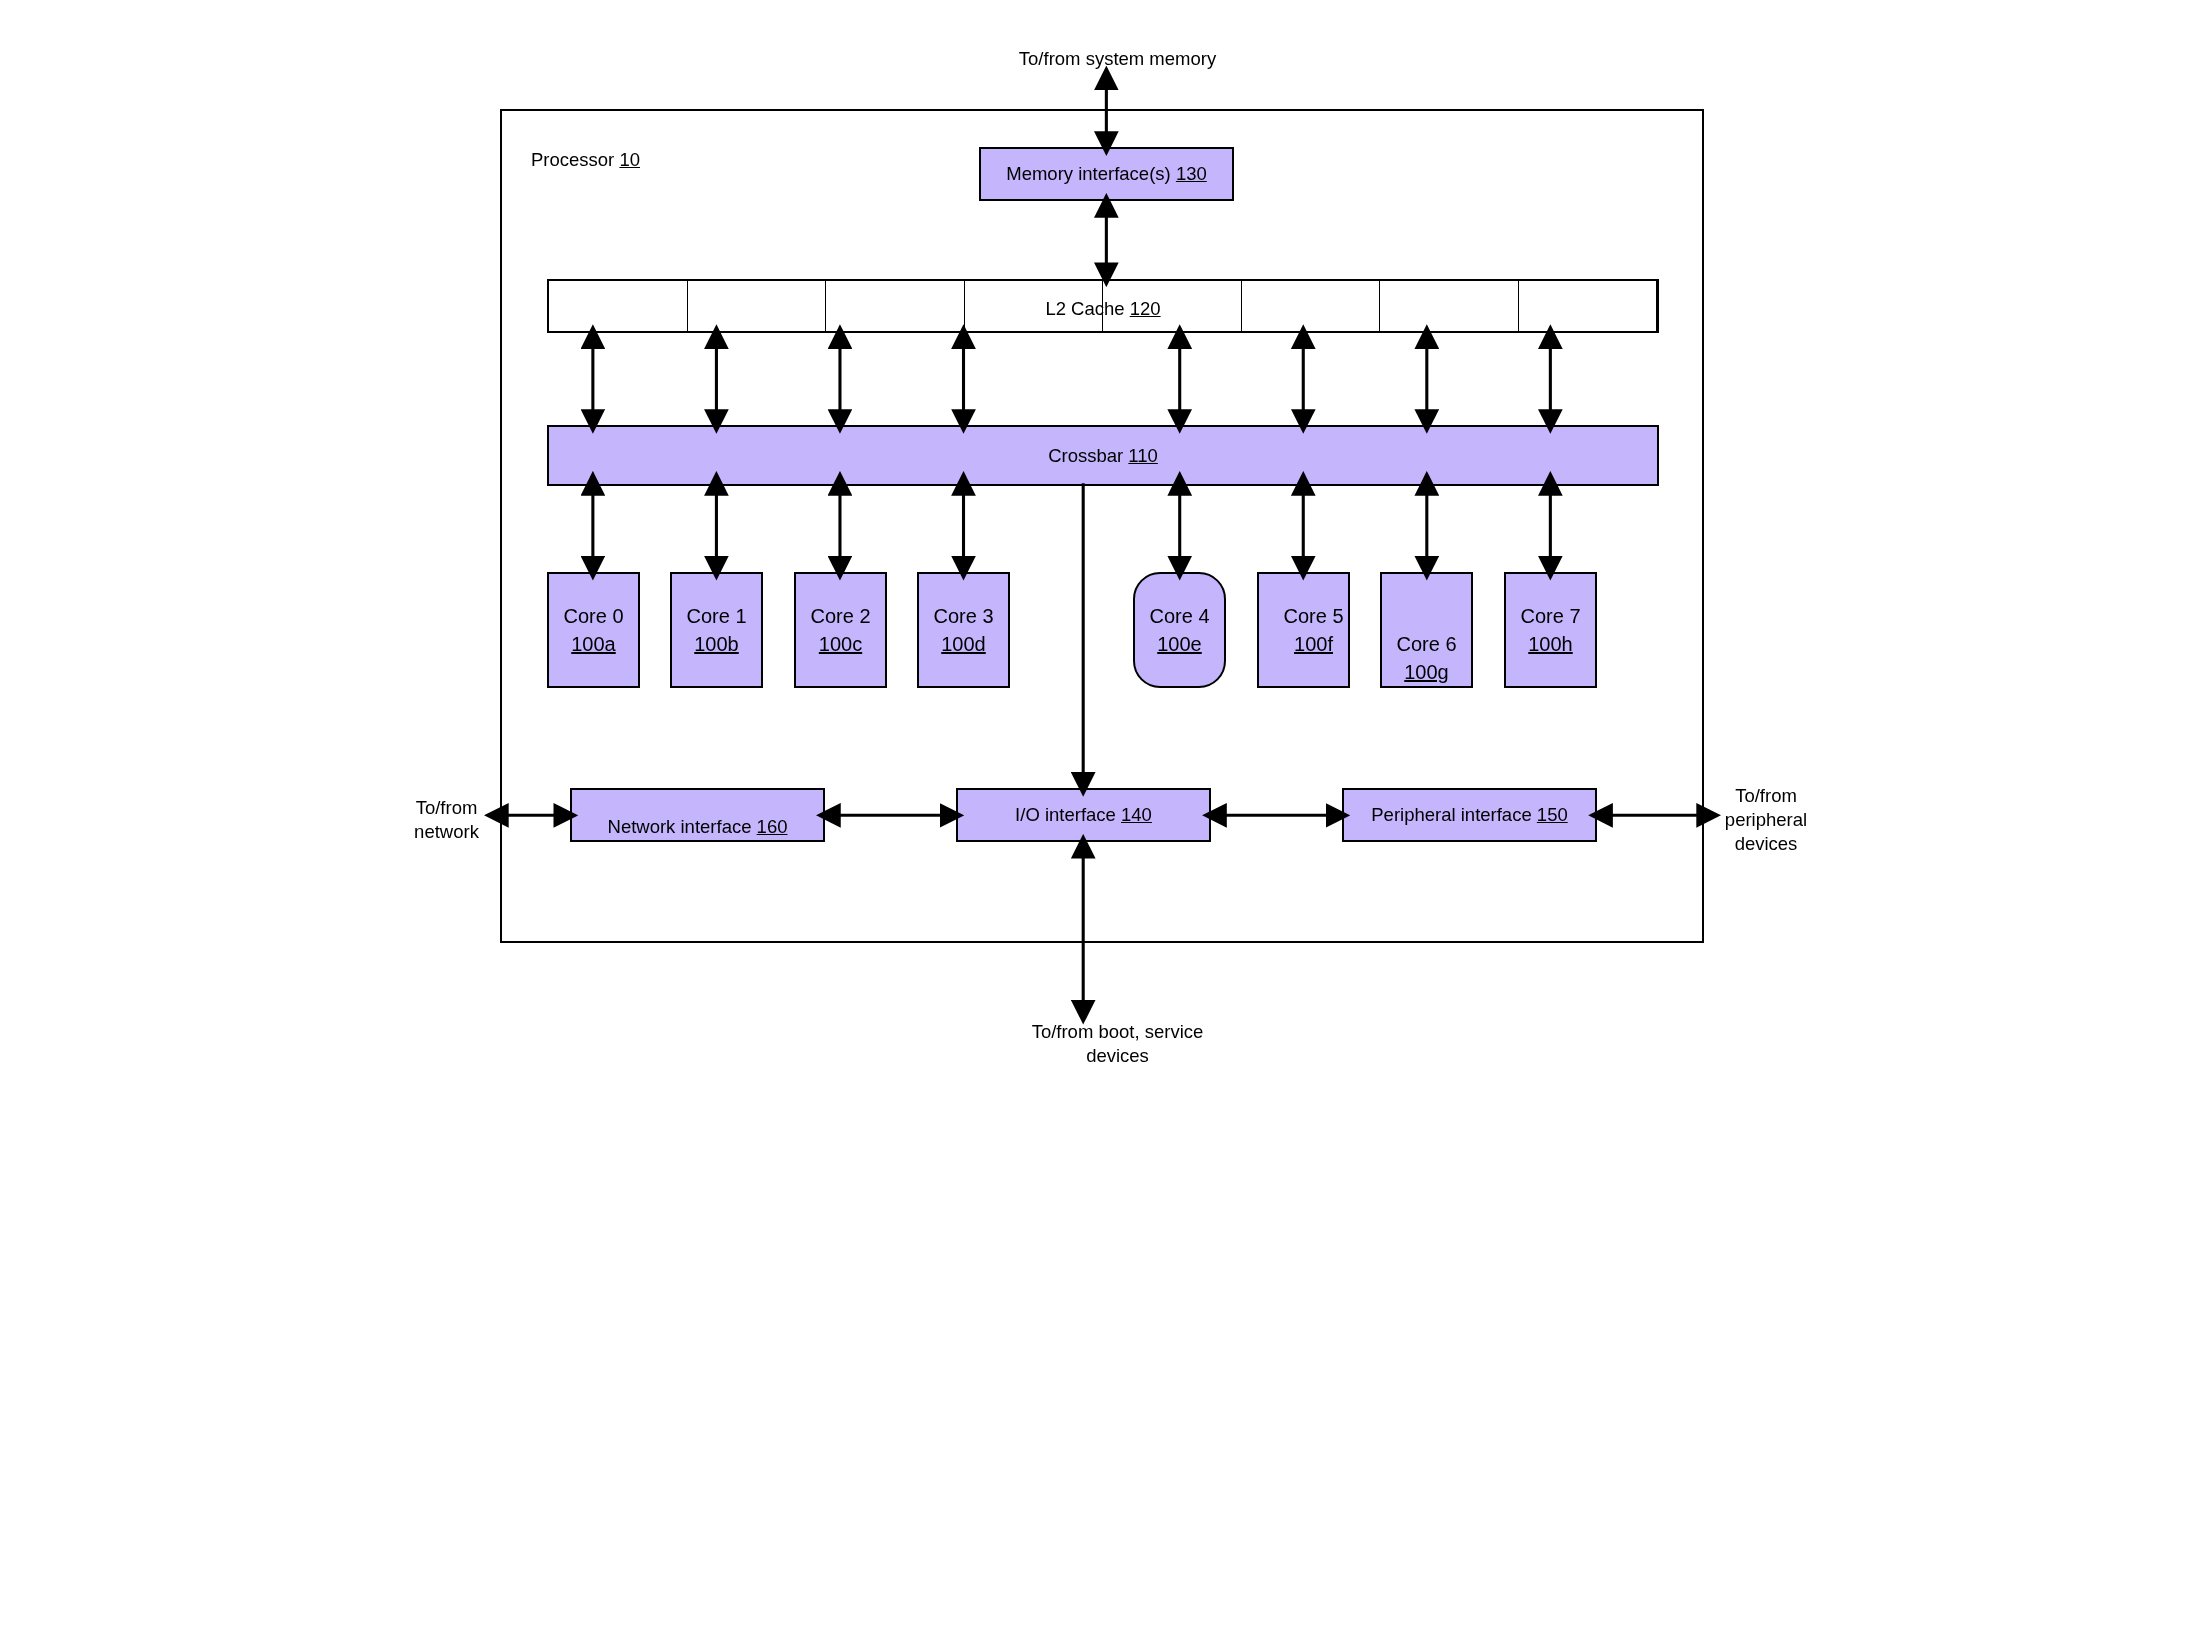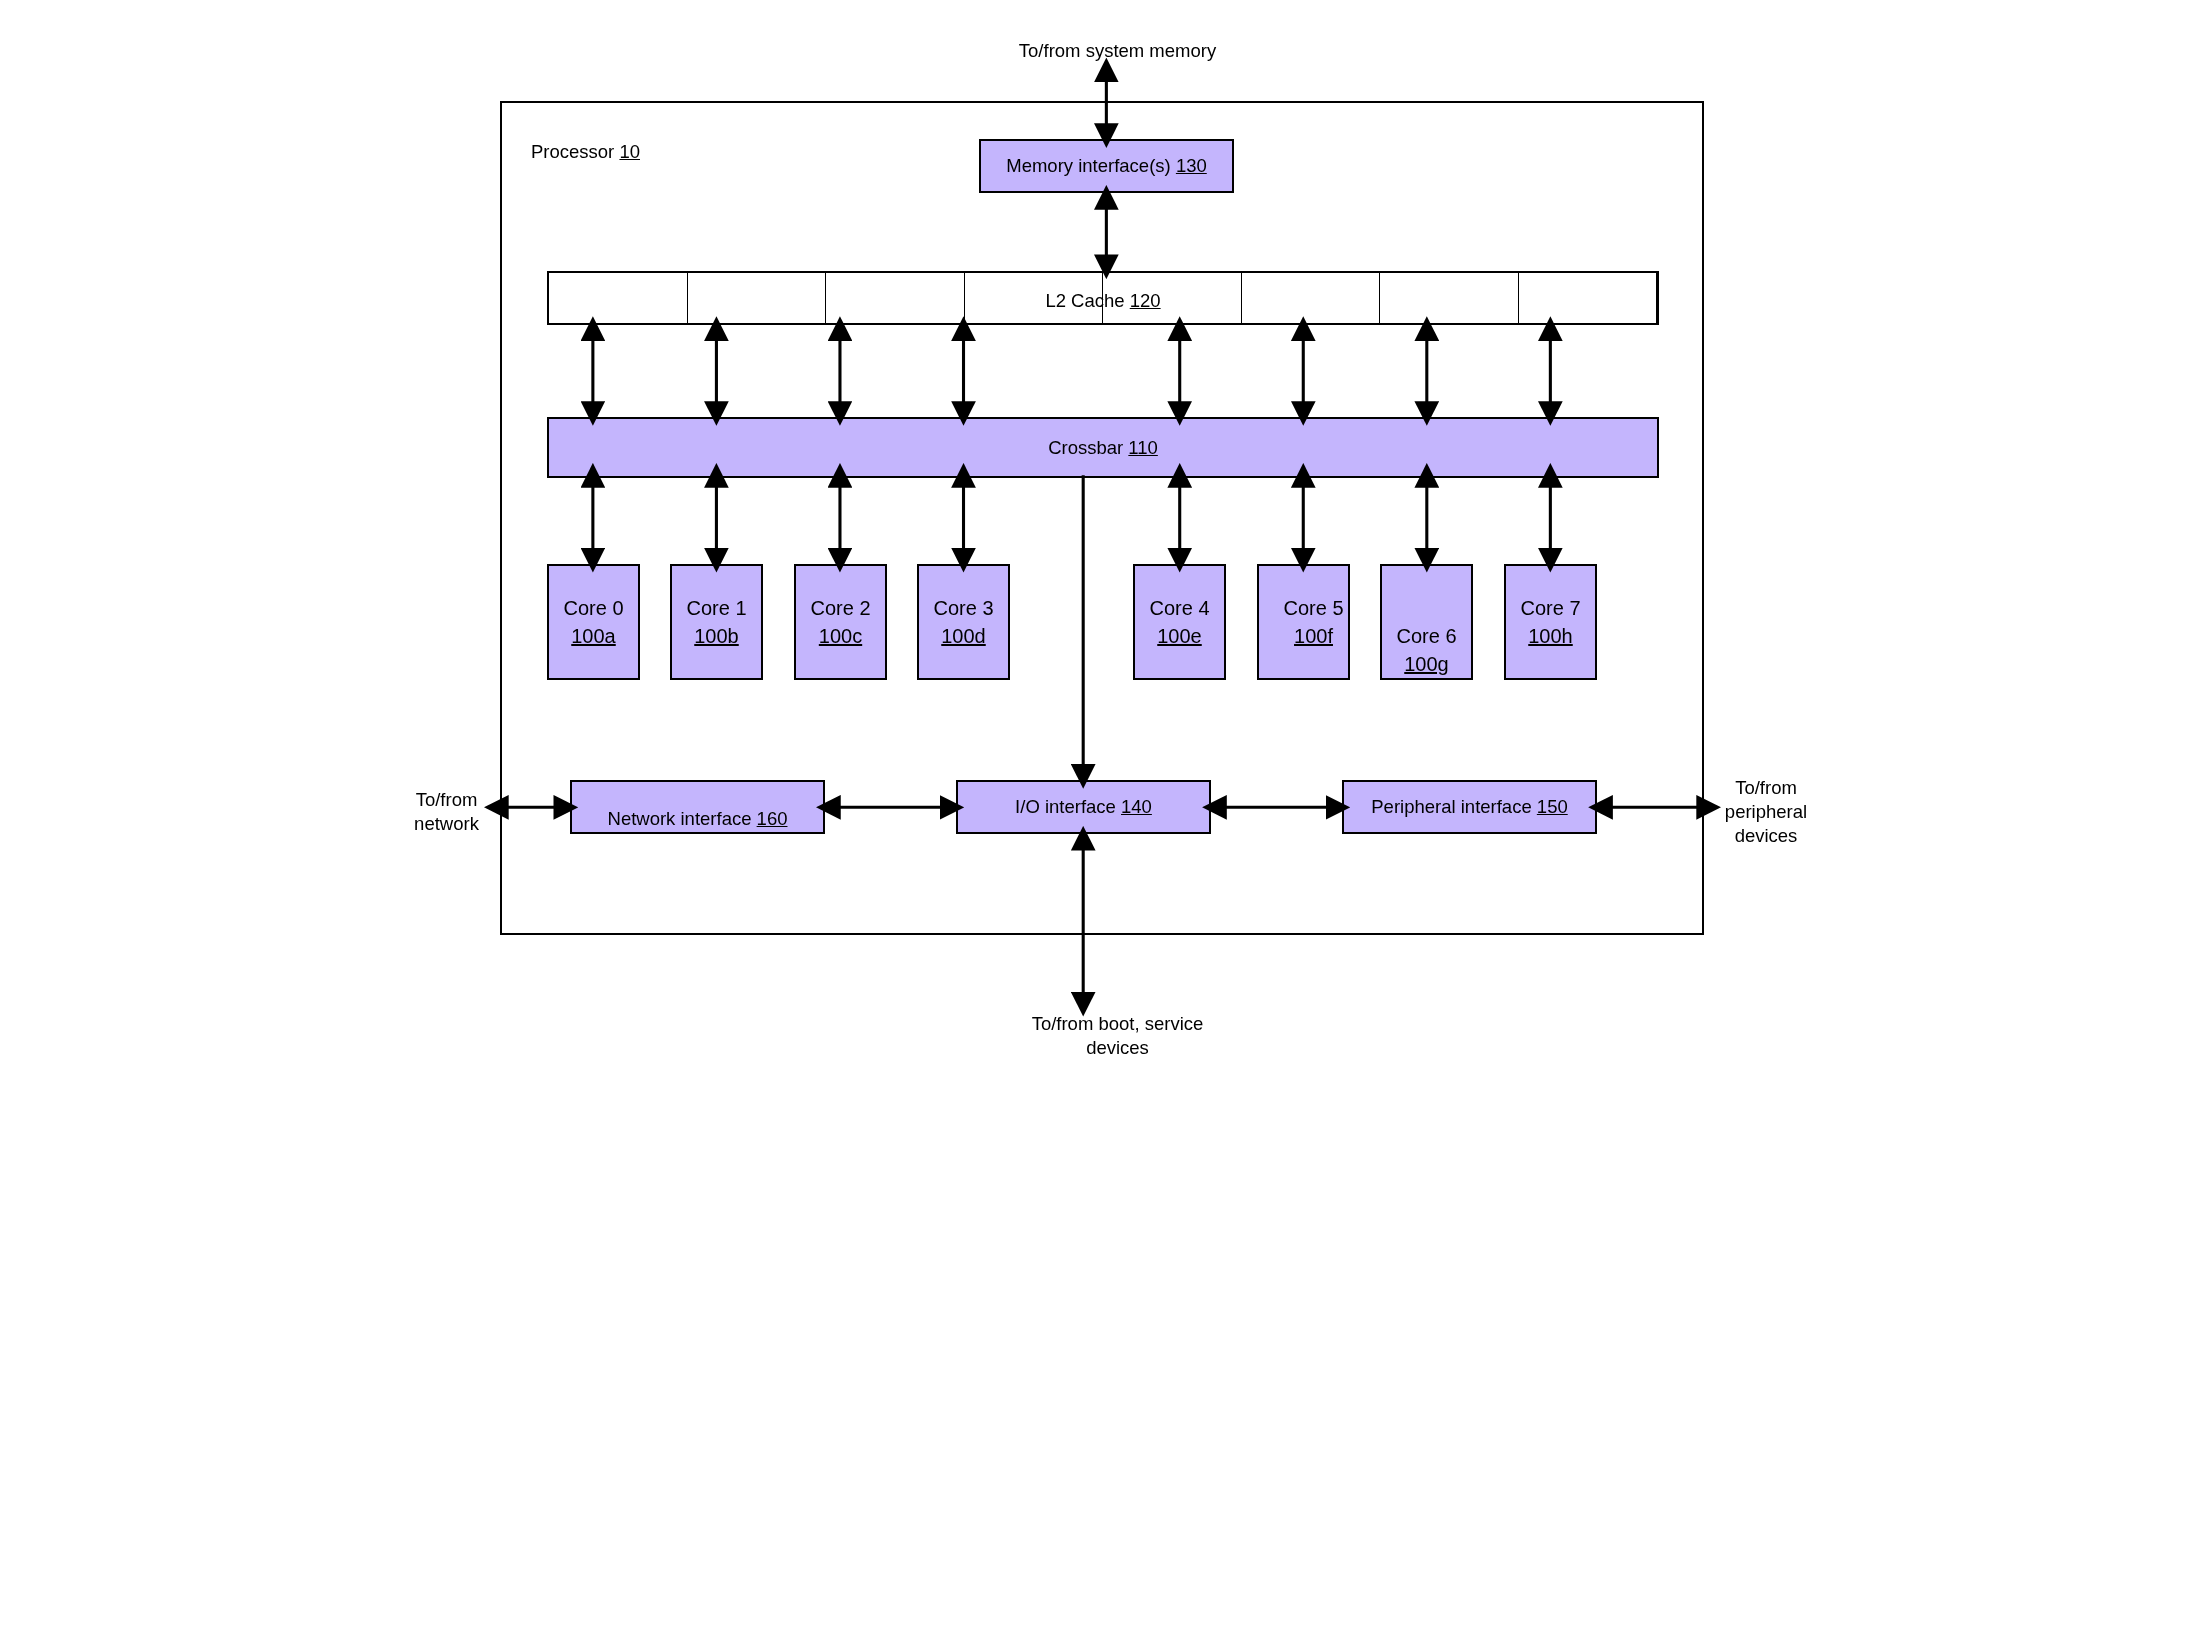--- a/index.html
+++ b/index.html
@@ -8,21 +8,21 @@
     padding: 31px;
     font-family: Arial, Helvetica, sans-serif;
     font-size: 18.5px;
     background: #fff;
     color: #000;
   }
   .diagram {
     position: relative;
     width: 1359px;
     height: 1027px;
-    margin: 8px auto;
+    margin: 16px auto;
   }
   .external-label, .block-label, .processor-title {
     position: absolute;
     text-align: center;
     line-height: 1.3;
     white-space: pre-line;
   }
   .processor-box {
     position: absolute;
     border: 2.3px solid #000;
@@ -126,21 +126,21 @@
 1</span><br><span class="ul">100b</span></span>
   </div>
   <div class="block core-text" style="left:371px; top:525px; width:93px; height:116px;text-align:center;">
     <span><span>Core
 2</span><br><span class="ul">100c</span></span>
   </div>
   <div class="block core-text" style="left:494px; top:525px; width:93px; height:116px;">
     <span><span>Core
 3</span><br><span class="ul">100d</span></span>
   </div>
-  <div class="block core-text" style="left:710px; top:525px; width:93px; height:116px;">
+  <div class="block core-text" style="left:710px; top:525px; width:93px; height:116px;border-radius:27px;">
     <span><span>Core
 4</span><br><span class="ul">100e</span></span>
   </div>
   <div class="block core-text" style="left:834px; top:525px; width:93px; height:116px;padding-left:20px;">
     <span><span>Core
 5</span><br><span class="ul">100f</span></span>
   </div>
   <div class="block core-text" style="left:957px; top:525px; width:93px; height:116px;align-items:flex-end;">
     <span><span>Core
 6</span><br><span class="ul">100g</span></span>

